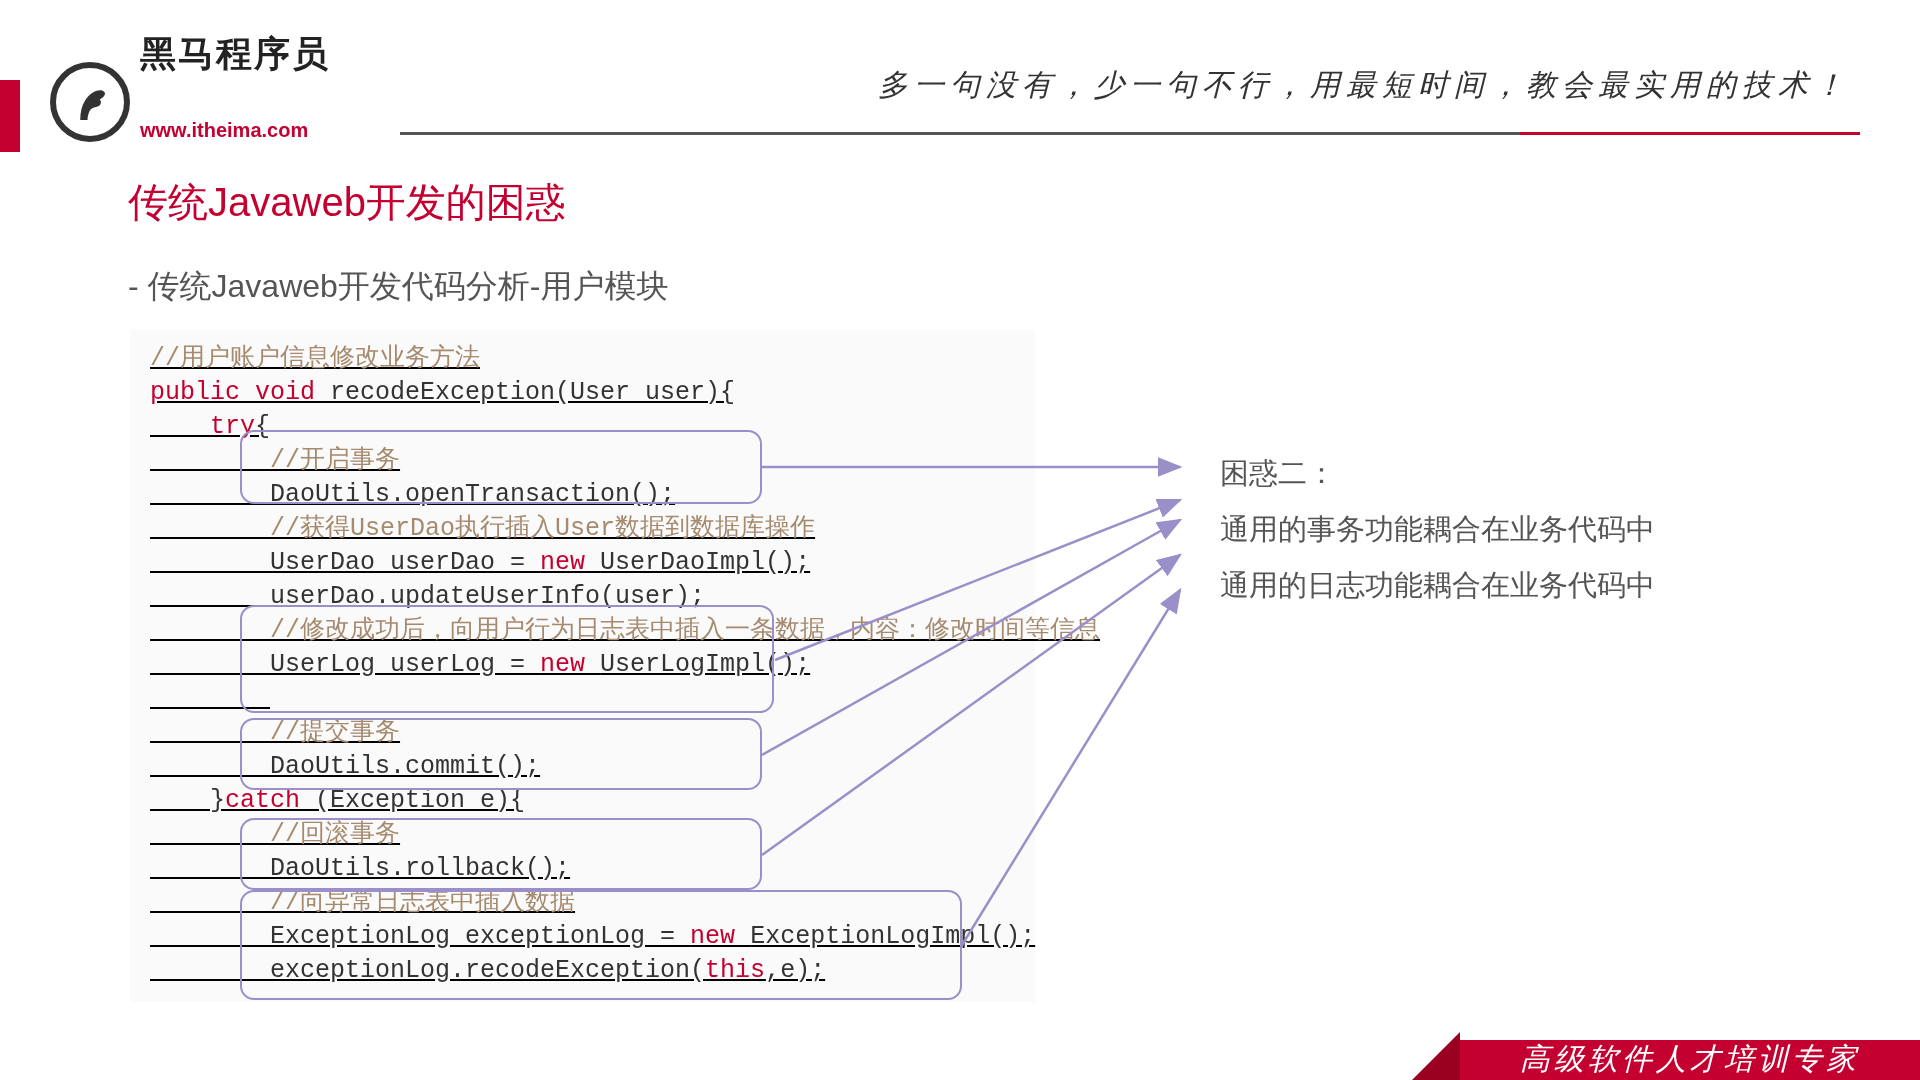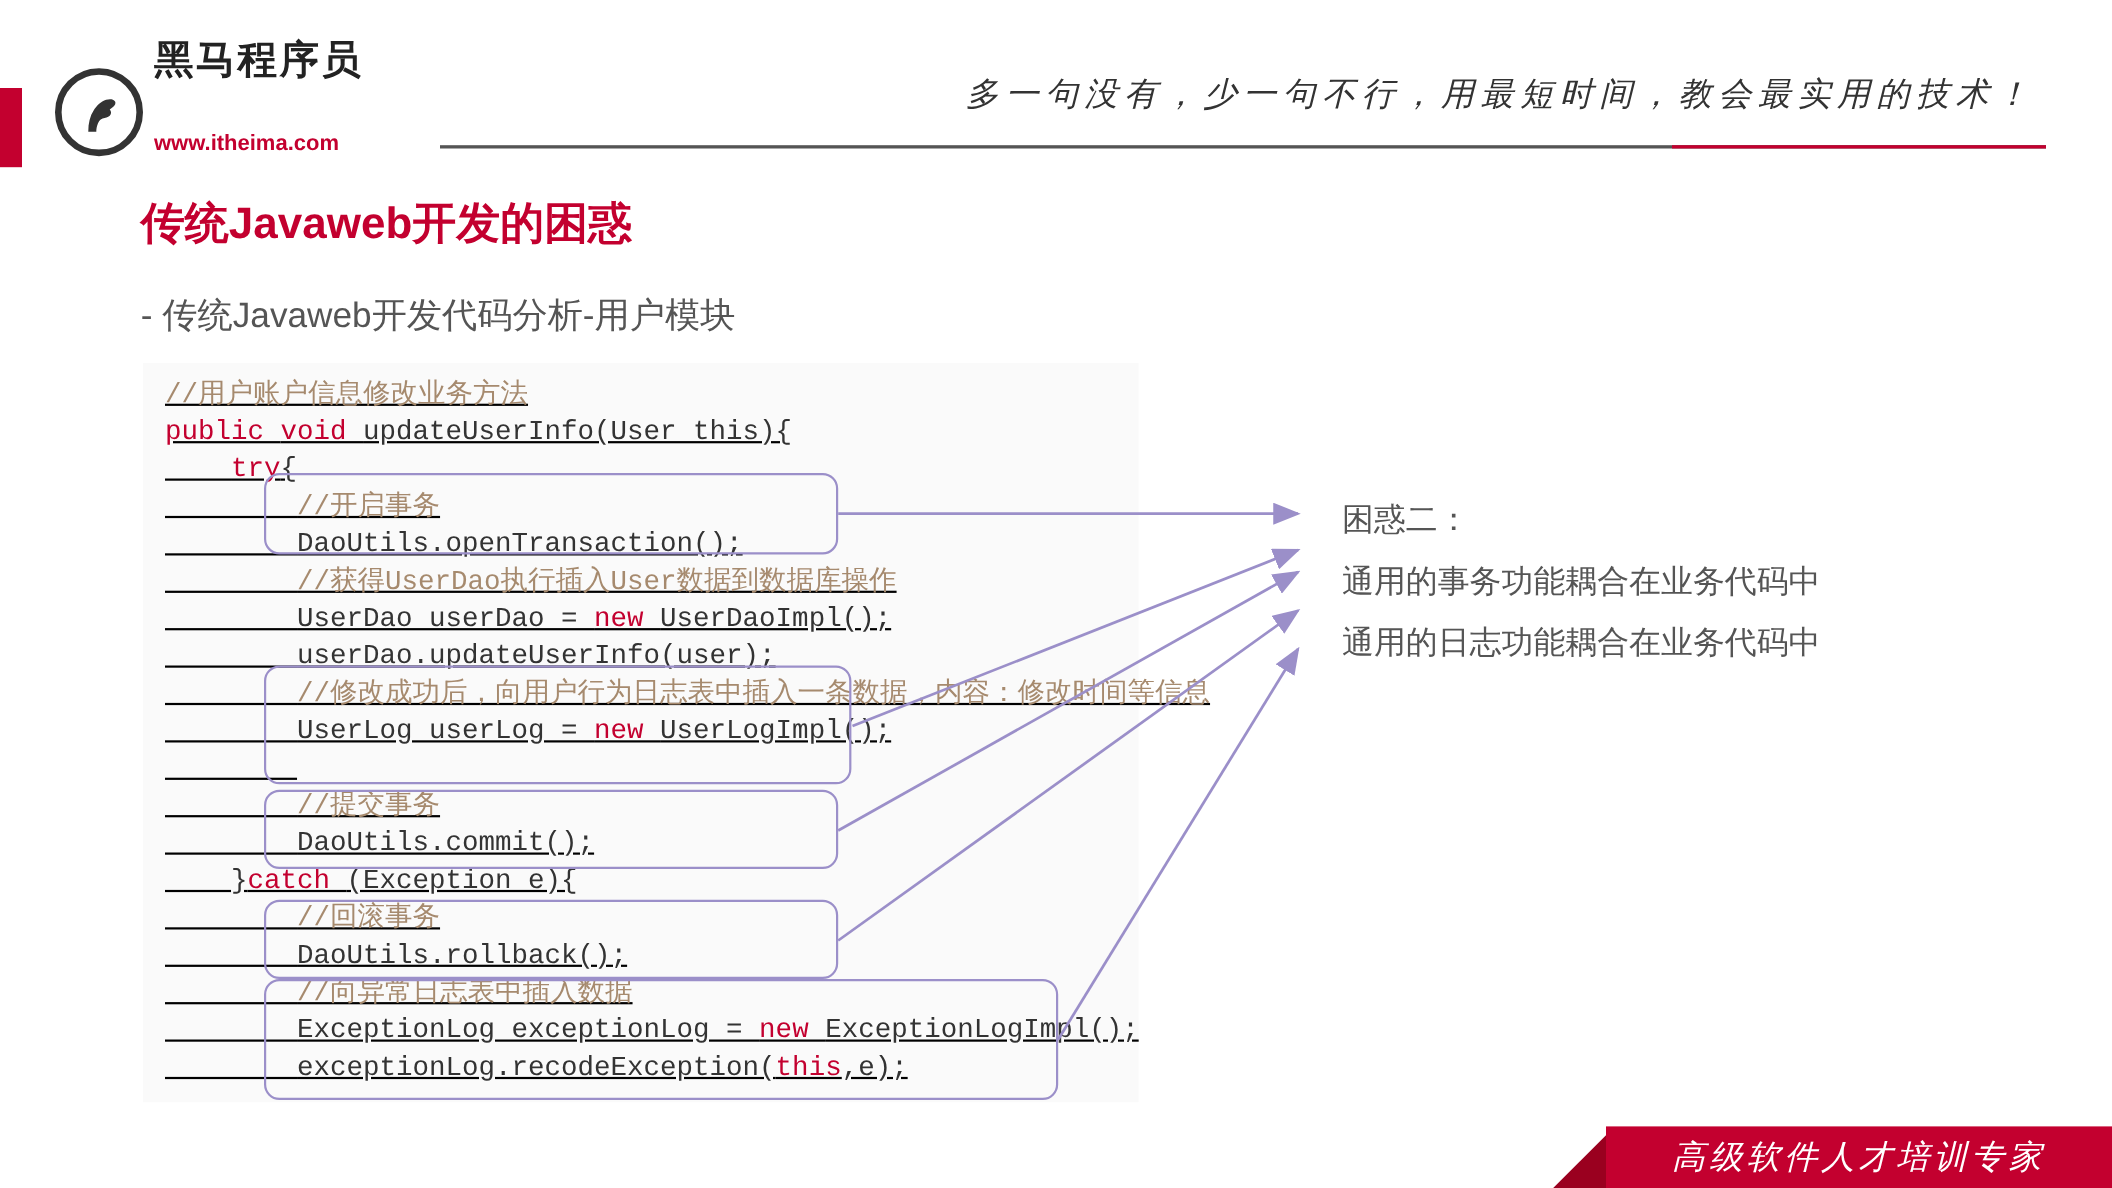--- a/index.html
+++ b/index.html
@@ -69,21 +69,21 @@
     position: absolute;
     right: 60px; top: 112px;
     height: 3px; width: 340px;
     background: #c3002f;
   }
   .title-main {
     position: absolute;
     left: 128px; top: 175px;
     font-size: 40px;
     color: #c3002f;
-    font-weight: 700;
+    font-weight: 400;
   }
   .subtitle {
     position: absolute;
     left: 128px; top: 265px;
     font-size: 32px;
     color: #555;
   }
   .code-block {
     position: absolute;
     left: 130px; top: 330px;
@@ -120,27 +120,27 @@
   .footer-tri {
     position: absolute;
     right: 460px; bottom: 0;
     width: 0; height: 0;
     border-bottom: 48px solid #9a001f;
     border-left: 48px solid transparent;
   }
   .footer-bar {
     position: absolute;
     right: 0; bottom: 0;
-    width: 460px; height: 56px;
+    width: 460px; height: 40px;
     background: #c3002f;
     color: #fff;
     font-style: italic;
     font-size: 30px;
     display: flex;
-    align-items: center;
+    align-items: flex-end;
     justify-content: center;
     letter-spacing: 4px;
   }
 </style>
 </head>
 <body>
 
 <div class="red-stripe"></div>
 
 <div class="header">
@@ -158,21 +158,21 @@
   <div class="slogan">多一句没有，少一句不行，用最短时间，教会最实用的技术！</div>
   <div class="header-line"></div>
   <div class="header-line-red"></div>
 </div>
 
 <div class="title-main">传统Javaweb开发的困惑</div>
 <div class="subtitle">- 传统Javaweb开发代码分析-用户模块</div>
 
 <div class="code-block">
 <div class="code-line"><span class="cm-cn">//用户账户信息修改业务方法</span></div>
-<div class="code-line"><span class="kw">public </span><span class="kw">void </span><span class="txt">updateUserInfo(User this){</span></div>
+<div class="code-line"><span class="kw">public </span><span class="kw">void </span><span class="txt">recodeException(User user){</span></div>
 <div class="code-line"><span class="txt">    </span><span class="kw">try</span><span class="txt">{</span></div>
 <div class="code-line"><span class="txt">        </span><span class="cm-cn">//开启事务</span></div>
 <div class="code-line"><span class="txt">        </span><span class="txt">DaoUtils.openTransaction();</span></div>
 <div class="code-line"><span class="txt">        </span><span class="cm-cn">//获得UserDao执行插入User数据到数据库操作</span></div>
 <div class="code-line"><span class="txt">        </span><span class="txt">UserDao userDao = </span><span class="kw">new </span><span class="txt">UserDaoImpl();</span></div>
 <div class="code-line"><span class="txt">        </span><span class="txt">userDao.updateUserInfo(user);</span></div>
 <div class="code-line"><span class="txt">        </span><span class="cm-cn">//修改成功后，向用户行为日志表中插入一条数据，内容：修改时间等信息</span></div>
 <div class="code-line"><span class="txt">        </span><span class="txt">UserLog userLog = </span><span class="kw">new </span><span class="txt">UserLogImpl();</span></div>
 <div class="code-line"><span class="txt">        </span></div>
 <div class="code-line"><span class="txt">        </span><span class="cm-cn">//提交事务</span></div>

